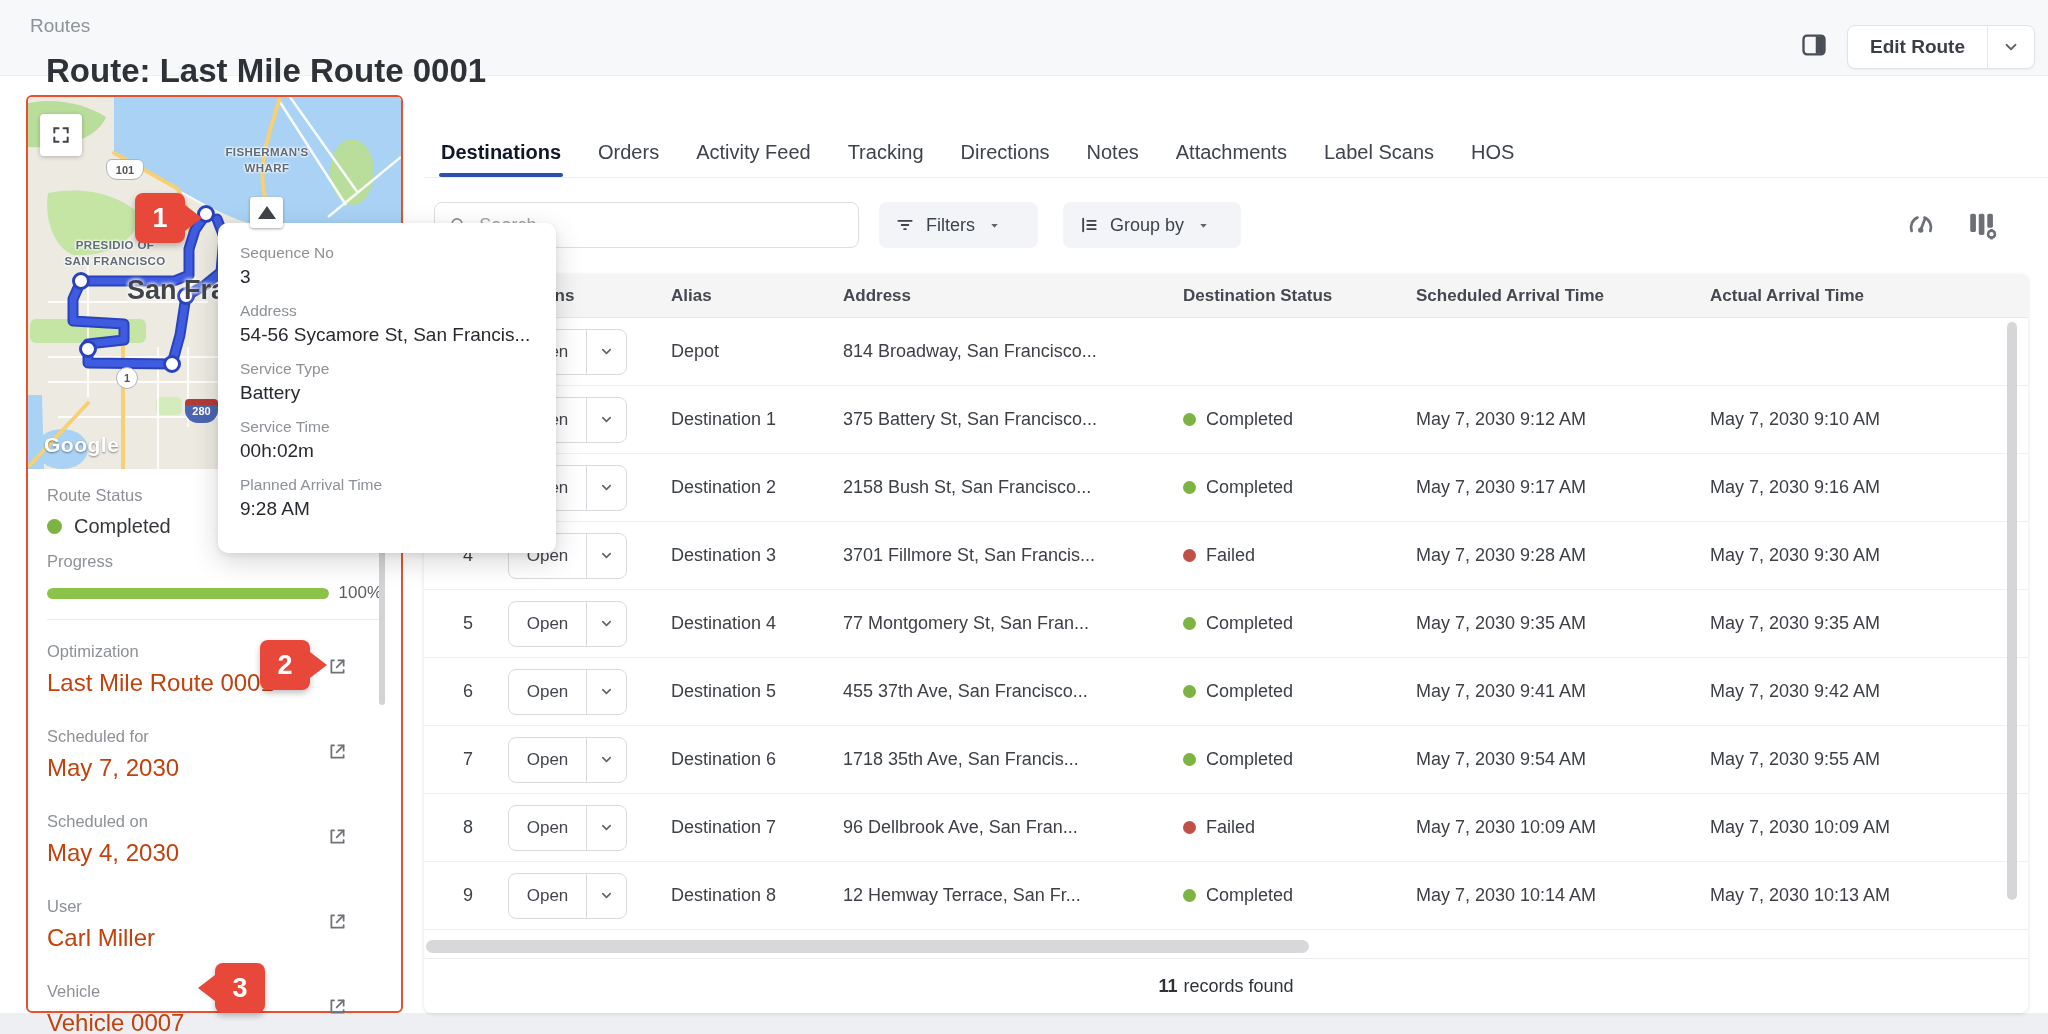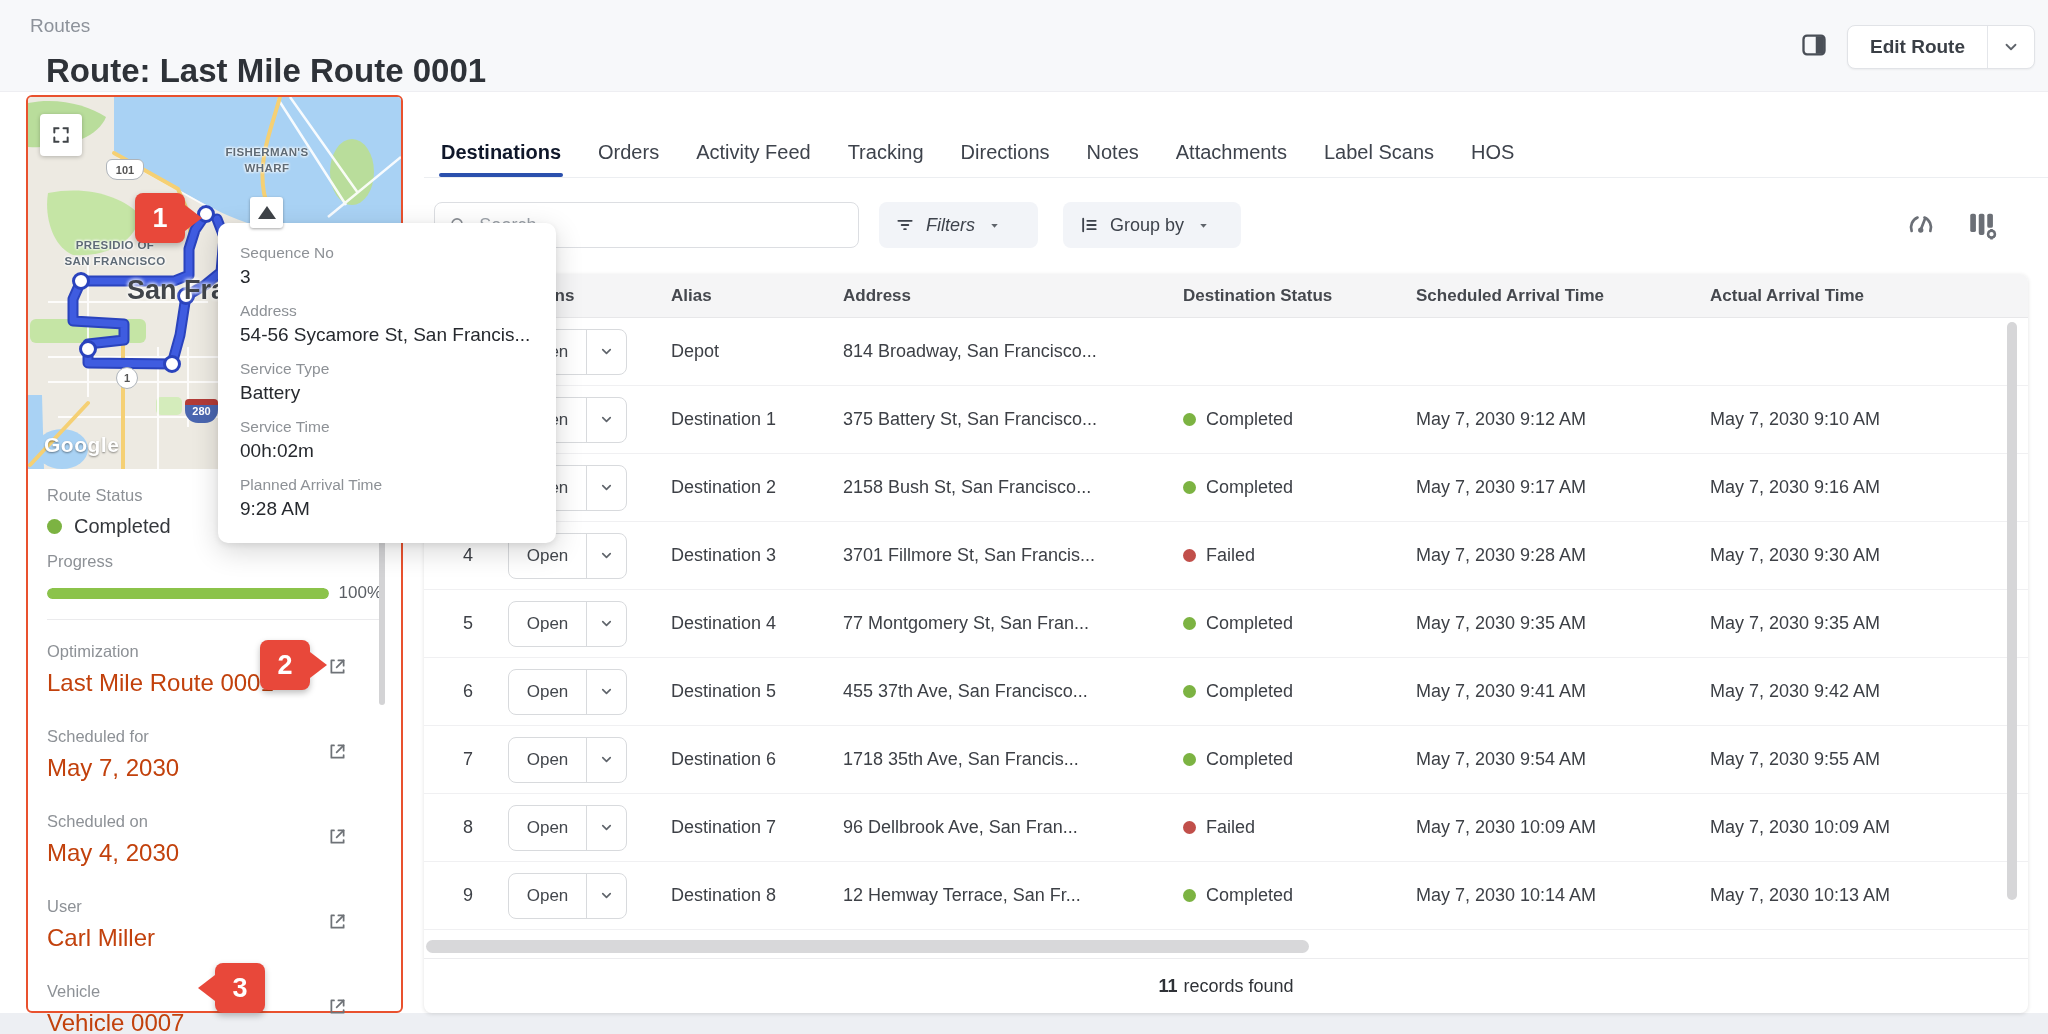--- a/index.html
+++ b/index.html
@@ -1,20 +1,20 @@
 <!DOCTYPE html>
 <html><head>
 <meta charset="utf-8">
 <style>
   html,body{margin:0;padding:0;}
   body{width:2048px;height:1034px;position:relative;overflow:hidden;background:#fff;
        font-family:"Liberation Sans",sans-serif;color:#2f3237;}
 
   
-  .topbar{position:absolute;left:0;top:0;width:100%;height:92px;background:#f7f8fa;border-bottom:1px solid #eeeef2;box-sizing:border-box;}
+  .topbar{position:absolute;left:0;top:0;width:100%;height:76px;background:#f7f8fa;border-bottom:1px solid #eeeef2;box-sizing:border-box;}
   .crumb{position:absolute;left:30px;top:15px;font-size:19px;color:#8d929a;}
   .page-title{position:absolute;left:30px;top:36px;margin:16px;font-size:33px;font-weight:600;color:#2e3238;}
   .panel-toggle{position:absolute;left:1798px;top:32px;width:32px;height:30px;color:#4a4f57;display:flex;align-items:center;justify-content:center;cursor:pointer;}
   .edit-btn{position:absolute;left:1847px;top:25px;height:42px;background:#fff;border:1px solid #e1e3e7;border-radius:8px;
             box-shadow:0 1px 2px rgba(0,0,0,.05);display:flex;align-items:stretch;cursor:pointer;}
   .edit-label{display:flex;align-items:center;padding:0 22px;font-size:19px;font-weight:600;color:#3a3f46;}
   .edit-sep{width:1px;background:#e4e6ea;}
   .edit-caret{width:46px;display:flex;align-items:center;justify-content:center;color:#5f646b;}
 
   .bottom-strip{position:absolute;left:0;top:1013px;width:100%;height:21px;background:#edeff3;}
@@ -54,21 +54,21 @@
   .progress-fill{height:100%;border-radius:6px;}
   .progress-pct{font-size:17px;color:#5a5e64;}
   .side-divider{height:1px;background:#ebebed;margin:2px 0 14px;}
   .side-field{position:relative;padding:8px 0 10px;margin-bottom:12px;}
   .side-field .side-label{margin-bottom:8px;}
   .side-value{font-size:24px;color:#c2410c;}
   .ext-link{position:absolute;right:34px;top:22px;color:#6e7277;cursor:pointer;}
   .side-scrollbar{position:absolute;left:351px;top:390px;width:6px;height:218px;border-radius:3px;background:#d3d3d5;}
 
   
-  .map-tooltip{position:absolute;left:218px;top:223px;width:338px;box-sizing:border-box;padding:21px 22px 9px;background:#fff;border-radius:10px;z-index:50;
+  .map-tooltip{position:absolute;left:218px;top:223px;width:338px;box-sizing:border-box;padding:21px 22px 19px;background:#fff;border-radius:10px;z-index:50;
                box-shadow:0 8px 28px rgba(0,0,0,.16),0 2px 6px rgba(0,0,0,.08);}
   .tt-label{font-size:15.5px;color:#8d9196;margin-bottom:4px;}
   .tt-value{font-size:19px;color:#26292e;margin-bottom:14px;}
 
   
   .step-badge{position:absolute;width:50px;height:50px;background:#e8483a;border-radius:8px;z-index:70;color:#fff;font-size:27px;font-weight:bold;
               display:flex;align-items:center;justify-content:center;box-shadow:0 3px 6px rgba(0,0,0,.25);}
   .badge-arrow{position:absolute;top:50%;transform:translateY(-50%);width:0;height:0;border-top:13px solid transparent;border-bottom:13px solid transparent;}
   .badge-arrow.ar{left:100%;border-left:17px solid #e8483a;}
   .badge-arrow.al{right:100%;border-right:17px solid #e8483a;}
@@ -82,21 +82,21 @@
   .tab{font-size:20px;color:#3e434c;line-height:52px;position:relative;cursor:pointer;white-space:nowrap;}
   .tab.active{color:#0f172a;font-weight:600;}
   .tab.active::after{content:"";position:absolute;left:-2px;right:-2px;bottom:0;height:4px;border-radius:3px;background:#2b50ad;}
 
   .search-box{position:absolute;left:10px;top:114px;width:425px;height:46px;border:1px solid #dcdee2;border-radius:8px;background:#fff;
               display:flex;align-items:center;gap:10px;padding:0 14px;box-sizing:border-box;color:#8a8e94;}
   .search-box input{border:0;outline:0;font-size:18px;color:#333;width:100%;background:transparent;}
   .search-box input::placeholder{color:#9ba1a8;}
   .btn-ghost{position:absolute;top:114px;height:46px;background:#f2f4f8;border-radius:8px;display:flex;align-items:center;gap:11px;
              padding:0 16px;box-sizing:border-box;font-size:18px;color:#3e434c;cursor:pointer;}
-  #filters-btn{left:455px;width:159px;font-style:italic;}
+  #filters-btn{left:455px;width:159px;}
   #groupby-btn{left:639px;width:178px;}
   .mini-caret{color:#5f646b;margin-left:2px;}
   .icon-btn{position:absolute;top:116px;width:42px;height:42px;display:flex;align-items:center;justify-content:center;color:#6b6f76;cursor:pointer;}
   #gauge-btn{right:106px;}
   #columns-btn{right:44px;}
 
   
   .table-card{position:absolute;left:0;top:186px;width:1604px;height:739px;background:#fff;border-radius:8px;box-shadow:0 1px 4px rgba(0,0,0,.12);}
   .thead,.trow{display:grid;grid-template-columns:62px 185px 172px 340px 233px 294px auto;align-items:center;}
   .thead{height:43px;background:#f5f5f6;border-bottom:1px solid #e7e7e9;border-radius:8px 8px 0 0;font-size:17px;font-weight:600;color:#45484e;}

